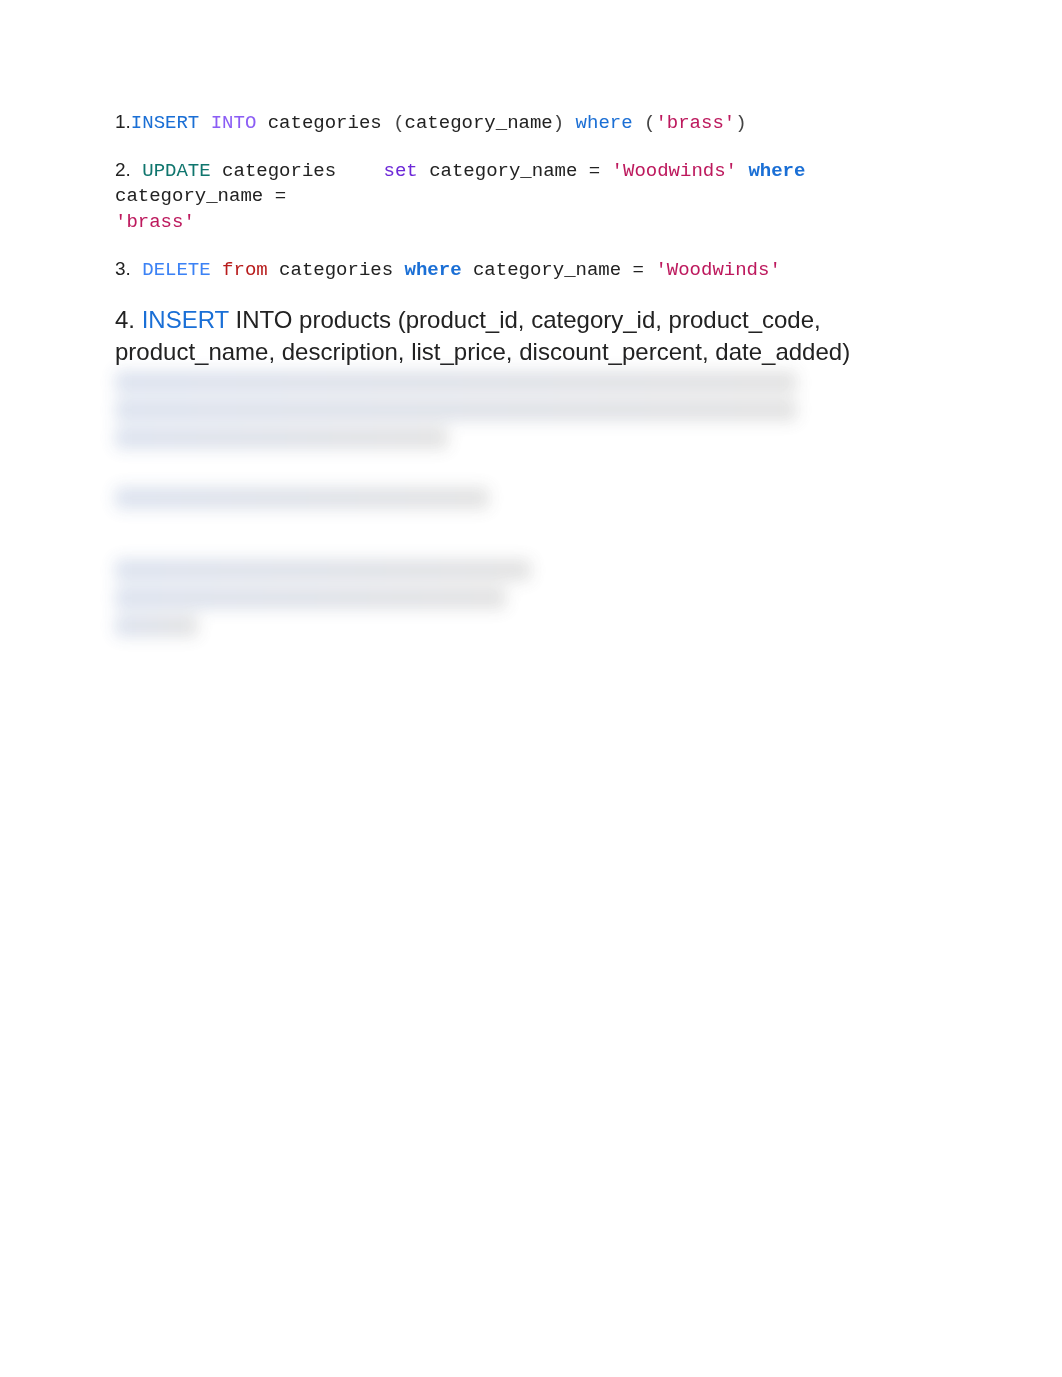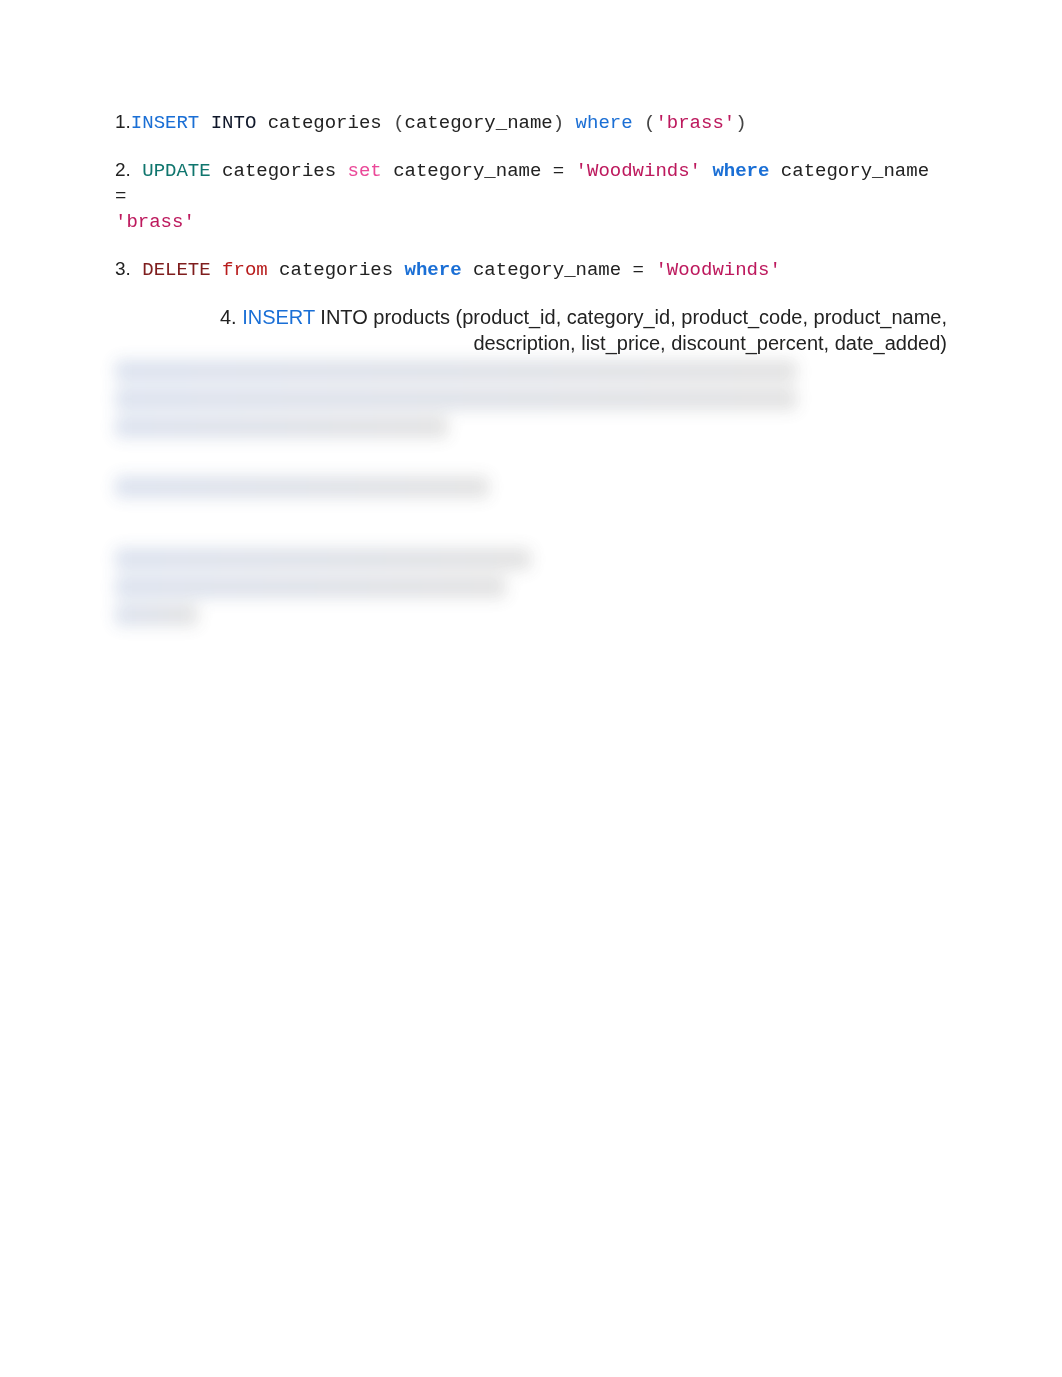--- a/index.html
+++ b/index.html
@@ -19,37 +19,36 @@
   }
   .num {
     color: #222;
     font-family: Arial, Helvetica, sans-serif;
   }
   .code {
     font-family: "Courier New", Courier, monospace;
     font-size: 19px;
   }
   .kw-insert { color: #1a6fd6; }
-  .kw-into   { color: #0f172a; }
+  .kw-into   { color: #8b5cf6; }
   .kw-update { color: #0f766e; }
-  .kw-set    { color: #ec4899; }
-  .kw-delete { color: #7f1d1d; }
+  .kw-set    { color: #6d28d9; margin-left: 36px; }
+  .kw-delete { color: #3b82f6; }
   .kw-from   { color: #b91c1c; }
   .kw-values { color: #1a6fd6; }
   .kw-where  { color: #1a6fd6; font-weight: bold; }
   .str       { color: #be185d; }
   .paren     { color: #444; }
   .gray-shadow {
     text-shadow: 0 0 1px rgba(0,0,0,0.05);
   }
   .item4 {
     font-family: Arial, Helvetica, sans-serif;
-    font-size: 20px;
+    font-size: 24px;
     color: #222;
-    text-align: right;
   }
   .item4 .insert-word {
     color: #1a6fd6;
   }
   .blur-region {
     filter: blur(8px);
     -webkit-filter: blur(8px);
     opacity: 0.85;
     user-select: none;
     margin-top: 4px;

